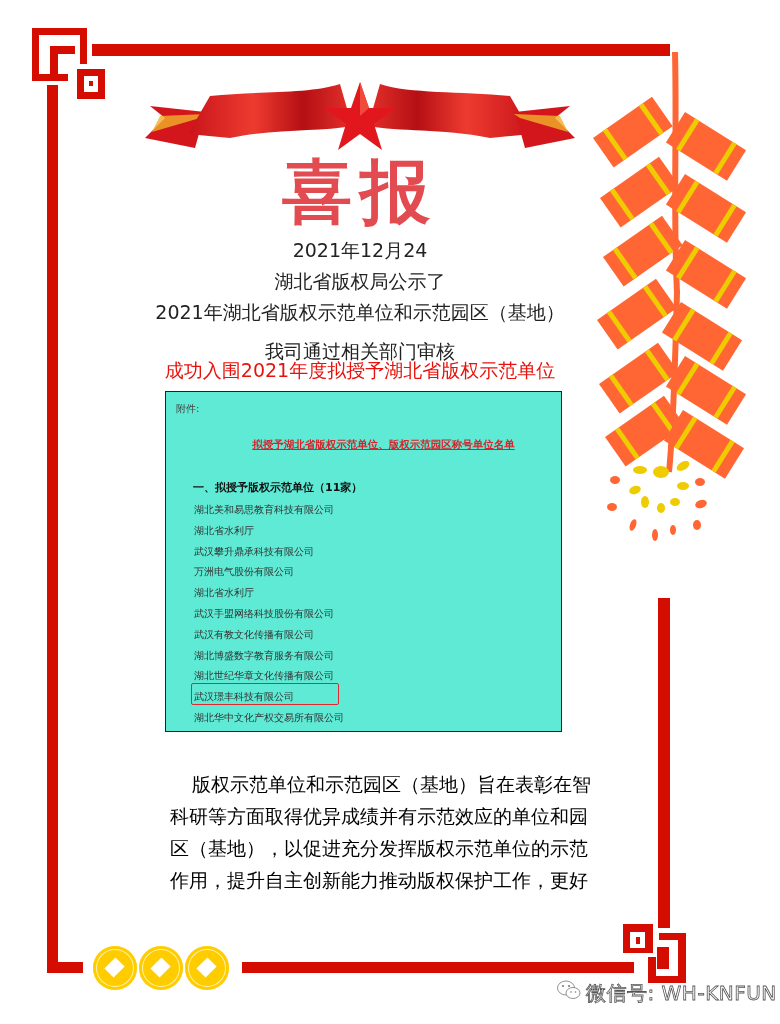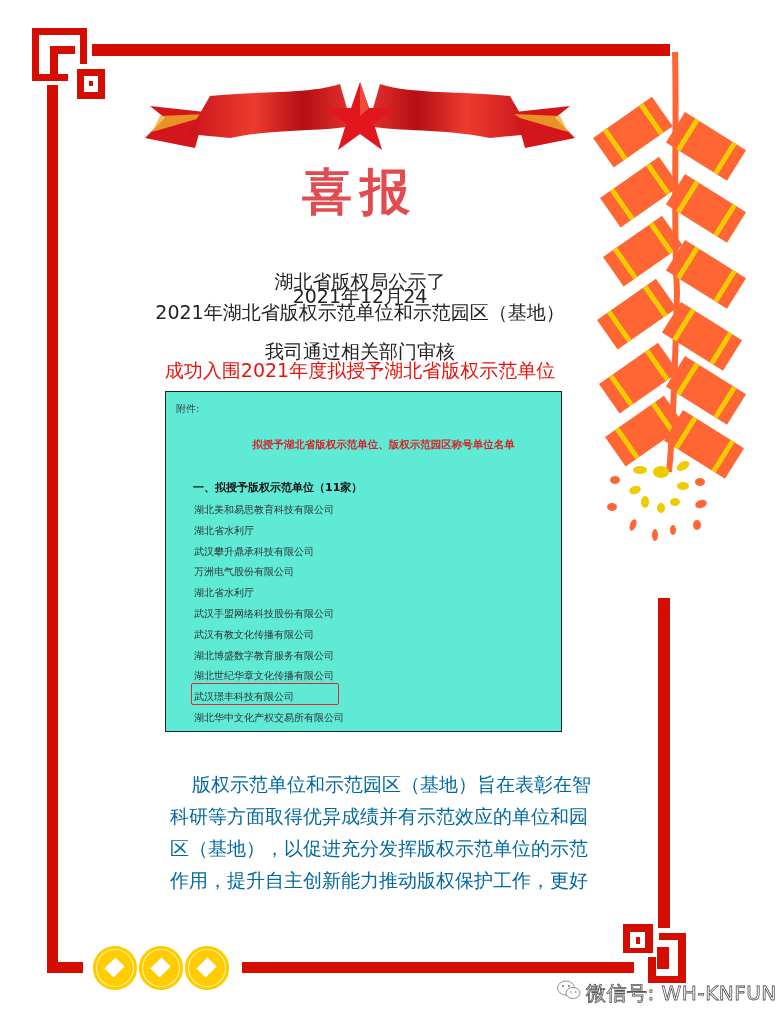--- a/index.html
+++ b/index.html
@@ -13,44 +13,44 @@
   .frame-left { left:47px; top:85px; width:11px; height:888px; }
   .frame-bottom-left { left:47px; top:962px; width:36px; height:11px; }
   .frame-bottom { left:242px; top:962px; width:392px; height:11px; }
   .frame-right { left:658px; top:598px; width:12px; height:325px; }
 
   
   .corner { position:absolute; }
 
   
   .banner { left:140px; top:76px; width:440px; height:80px; }
-  .title { left:0; width:720px; top:150px; text-align:center; font-size:50px; font-weight:bold;
+  .title { left:0; width:720px; top:150px; text-align:center; font-size:70px; font-weight:bold;
            color:#e24b4f; letter-spacing:8px; line-height:84px; }
 
   .intro { left:0; width:720px; text-align:center; font-size:19px; color:#222; line-height:31px; }
-  .intro.l1 { top:235px;margin-top:46px; }
+  .intro.l1 { top:235px; }
   .intro.l2 { top:266px; }
   .intro.l3 { top:297px; }
   .intro.l4 { top:328px;margin-top:8px; }
   .intro.l5 { top:355px; color:#e8120c; font-size:19px; }
 
   
   .doc { left:165px; top:391px; width:397px; height:341px; border:1.5px solid #222;
          background:#5eead4; box-sizing:border-box; }
   .doc-attach { position:absolute; left:10px; top:10px; font-size:10px; color:#444; }
   .doc-title { position:absolute; left:0; right:0; top:46px; text-align:center; padding-left:40px;
-               font-size:10.5px; color:#d8232a; font-weight:bold; }
+               font-size:10.5px; color:#d8232a; font-weight:bold;text-decoration:underline; }
   .doc-section { position:absolute; left:27px; top:88px; font-size:11px; color:#111; font-weight:bold; }
   .doc-list { position:absolute; left:28px; top:108px; margin:0; padding:0; list-style:none; }
   .doc-list li { font-size:10px; color:#333; height:20.8px; line-height:20.8px; white-space:nowrap; }
   .doc-highlight { position:absolute; left:25px; top:291px; width:148px; height:22px;
                    border:1.5px solid #e0282e; border-radius:2px; box-sizing:border-box; }
 
   
-  .para { left:170px; top:768px; width:418px; font-size:19px; color:#0369a1; line-height:32px; }
+  .para { left:170px; top:768px; width:418px; font-size:19px; color:#000000; line-height:32px; }
   .para span { display:block; white-space:nowrap; }
   .para .indent { padding-left:22px; }
 
   
   .coin { width:44px; height:44px; border-radius:50%; background:#ffcc00; top:946px;
           box-shadow: inset 0 0 0 3px #ffcc00, inset 0 0 0 4px #fff3b0; }
   .coin .hole { position:absolute; left:15px; top:15px; width:13px; height:13px; background:#fff;
                 transform:rotate(45deg) scaleY(1.2); }
 
   

